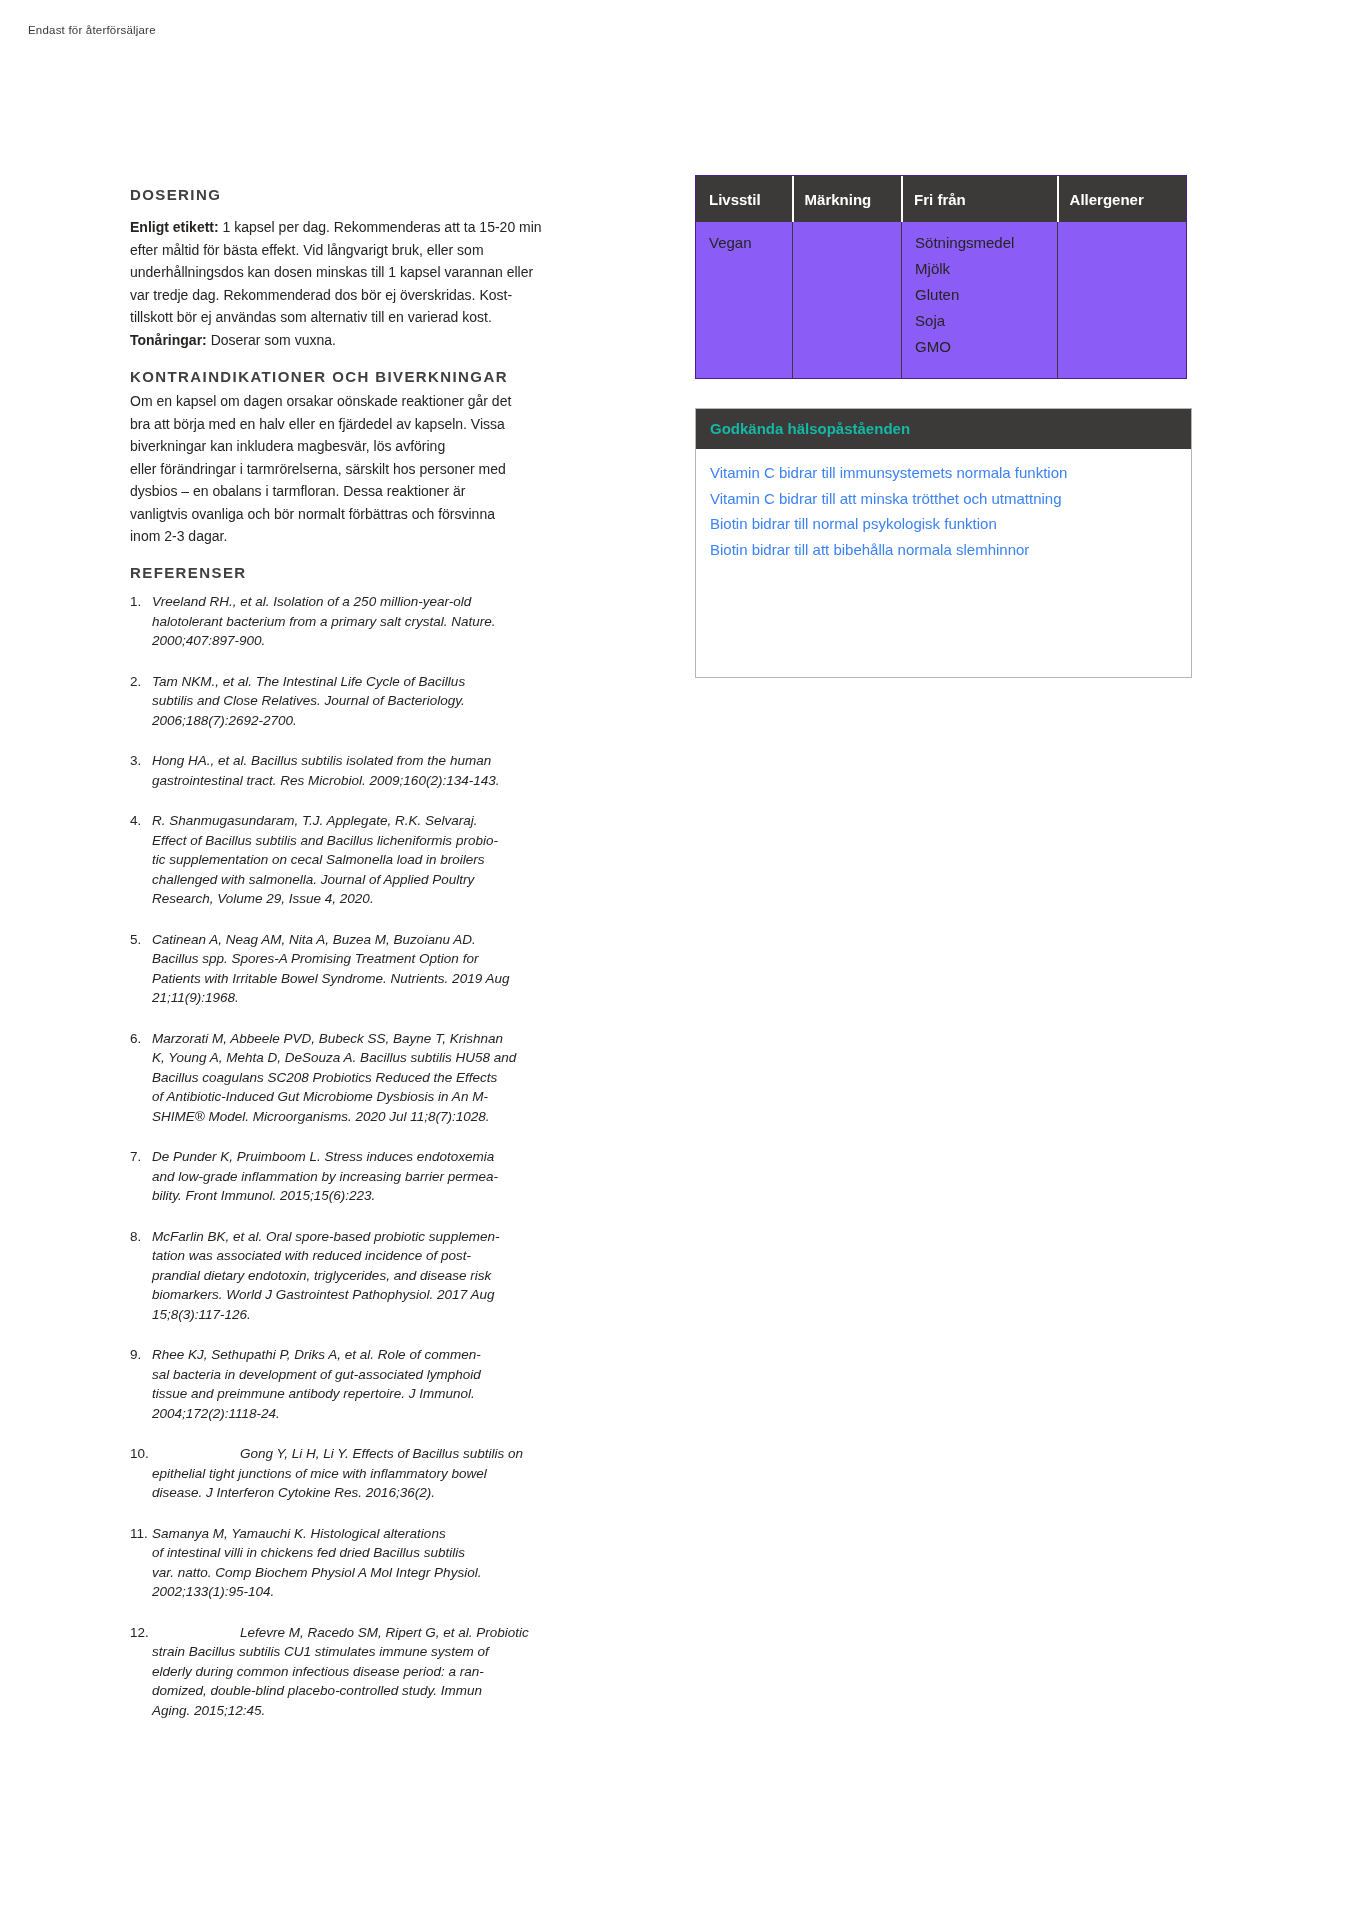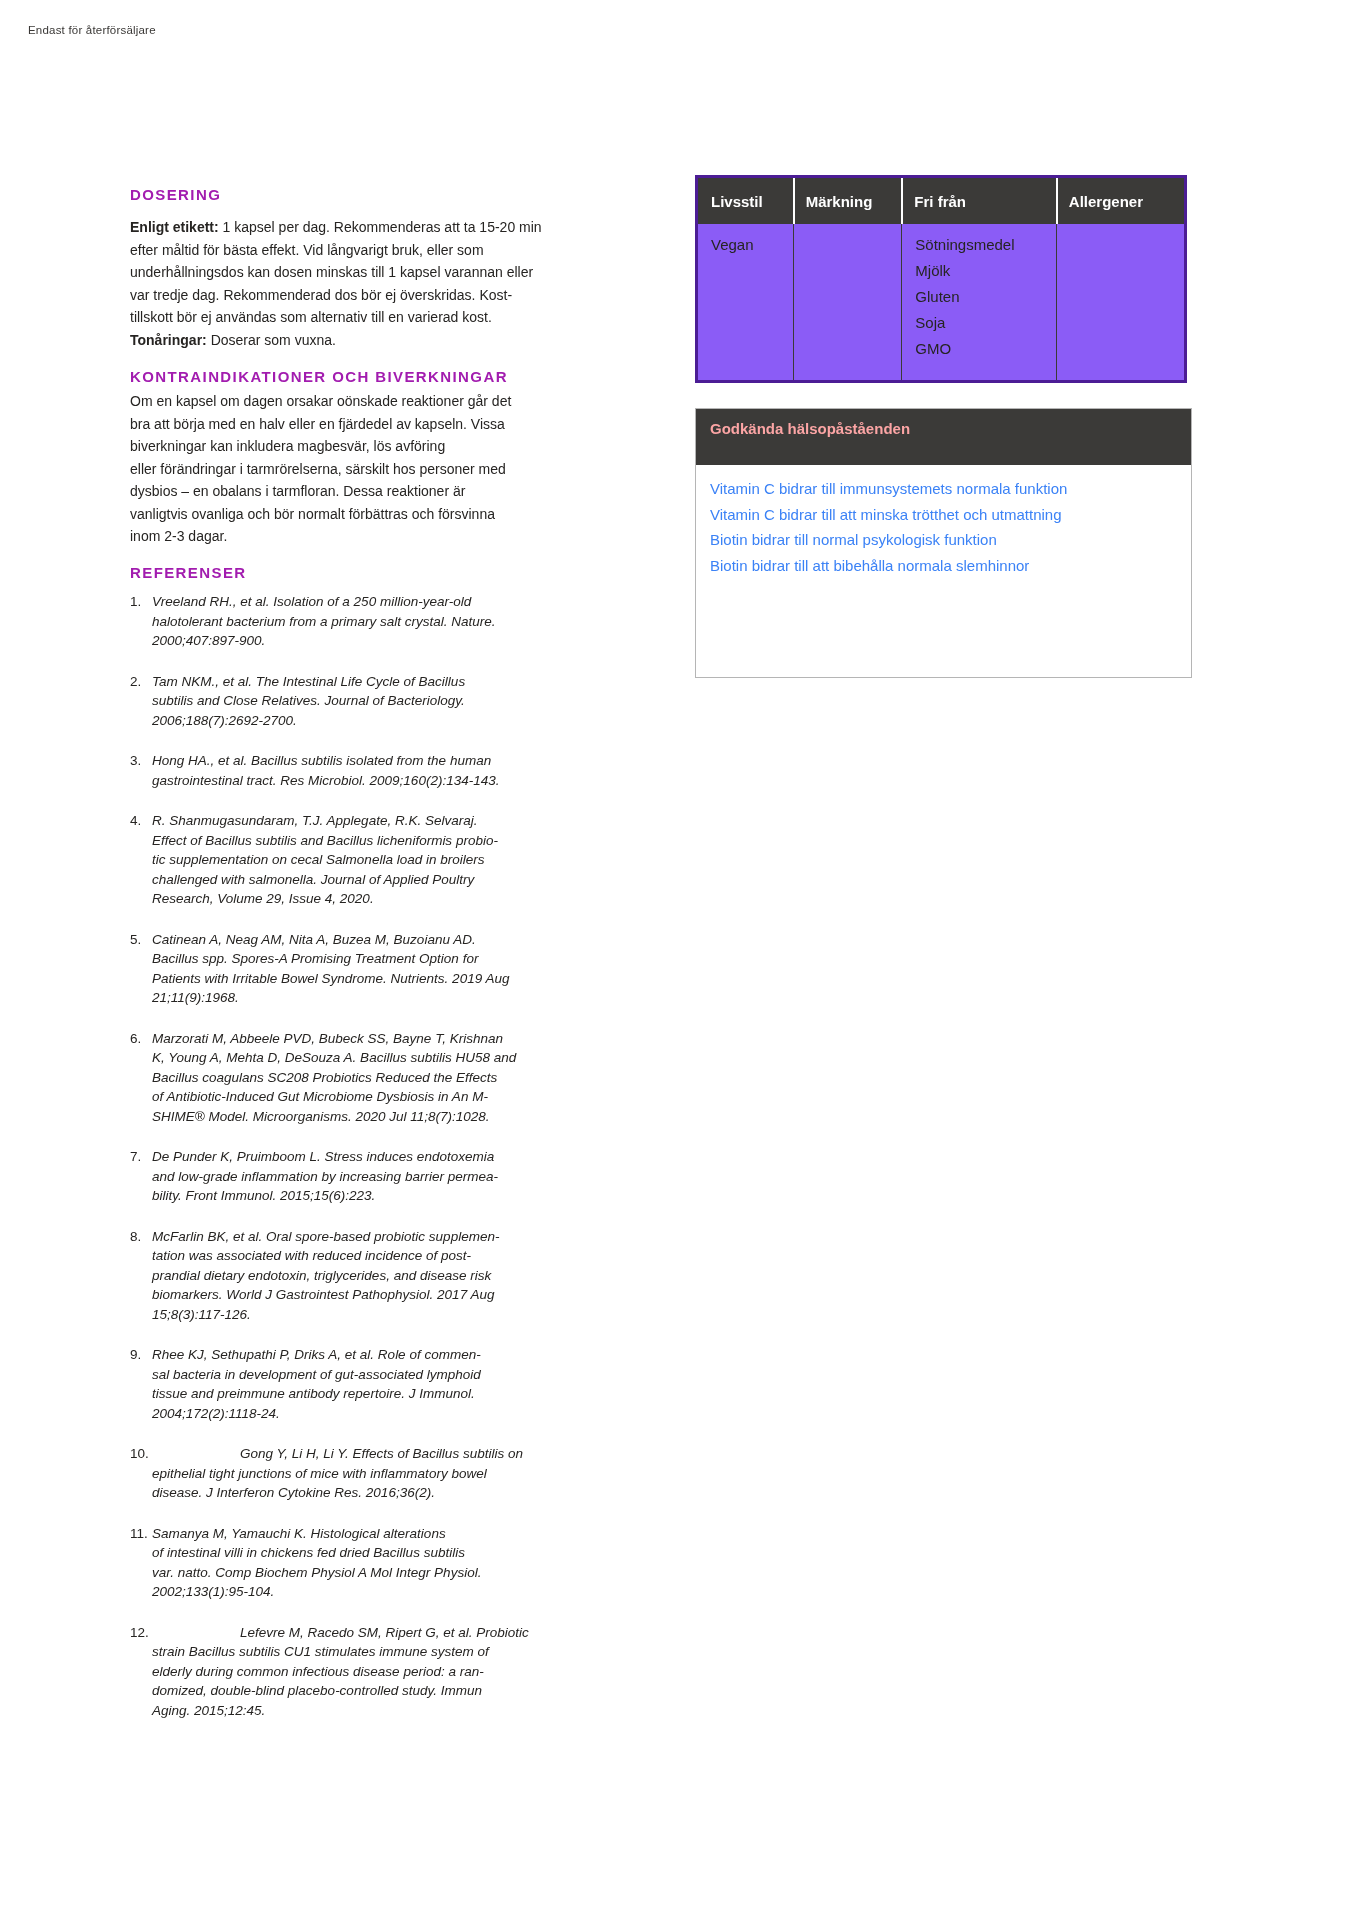--- a/index.html
+++ b/index.html
@@ -12,21 +12,21 @@
     overflow:hidden;
   }
   .watermark{
     position:absolute;left:28px;top:24px;
     font-size:11.5px;color:#3a3836;letter-spacing:.2px;
   }
   
   .sec-heading{
     position:absolute;left:130px;
     font-size:15px;font-weight:bold;letter-spacing:1.4px;
-    color:#a21caf;white-space:pre;
+    color:#404040;white-space:pre;
   }
   #h-dosering{top:186px;}
   #h-kontra{top:368px;}
   #h-referenser{top:564px;}
   .para{
     position:absolute;left:130px;
     font-size:14px;line-height:22.5px;color:#262422;
   }
   #p-dosering{top:216px;}
   #p-kontra{top:390px;}
@@ -46,21 +46,21 @@
   }
   .ref-body{
     font-style:italic;white-space:pre;display:block;
   }
   .ref.tab .ref-body{text-indent:88px;}
   
   .attr-table{
     position:absolute;left:695px;top:175px;
     border-collapse:separate;border-spacing:0;
     width:492px;
-    border:3px solid #4c1d95;
+    border:1px solid #4c1d95;
   }
   .attr-table th{
     background:#3b3a38;color:#ffffff;
     font-size:15px;font-weight:bold;text-align:left;
     height:46px;padding:0 0 0 13px;vertical-align:middle;
   }
   .attr-table th + th{border-left:2px solid #ffffff;padding-left:11px;}
   .attr-table td{
     background:#8b5cf6;color:#262422;
     font-size:15px;line-height:26px;
@@ -71,23 +71,23 @@
   .attr-table td + td{border-left:1px solid #3b3a38;}
   
   .claims-box{
     position:absolute;left:695px;top:408px;
     width:497px;height:270px;
     border:1px solid #b5b5b5;
     box-sizing:border-box;
     background:#ffffff;
   }
   .claims-header{
-    background:#3b3a38;color:#fca5a5;
+    background:#3b3a38;color:#14b8a6;
     font-size:15px;font-weight:bold;
-    height:56px;line-height:40px;
+    height:40px;line-height:40px;
     padding:0 0 0 14px;
   }
   .claims-body{
     padding:11px 14px;
     font-size:15px;line-height:25.5px;
     white-space:pre-line;color:#3b82f6;
   }
 </style>
 </head>
 <body>

